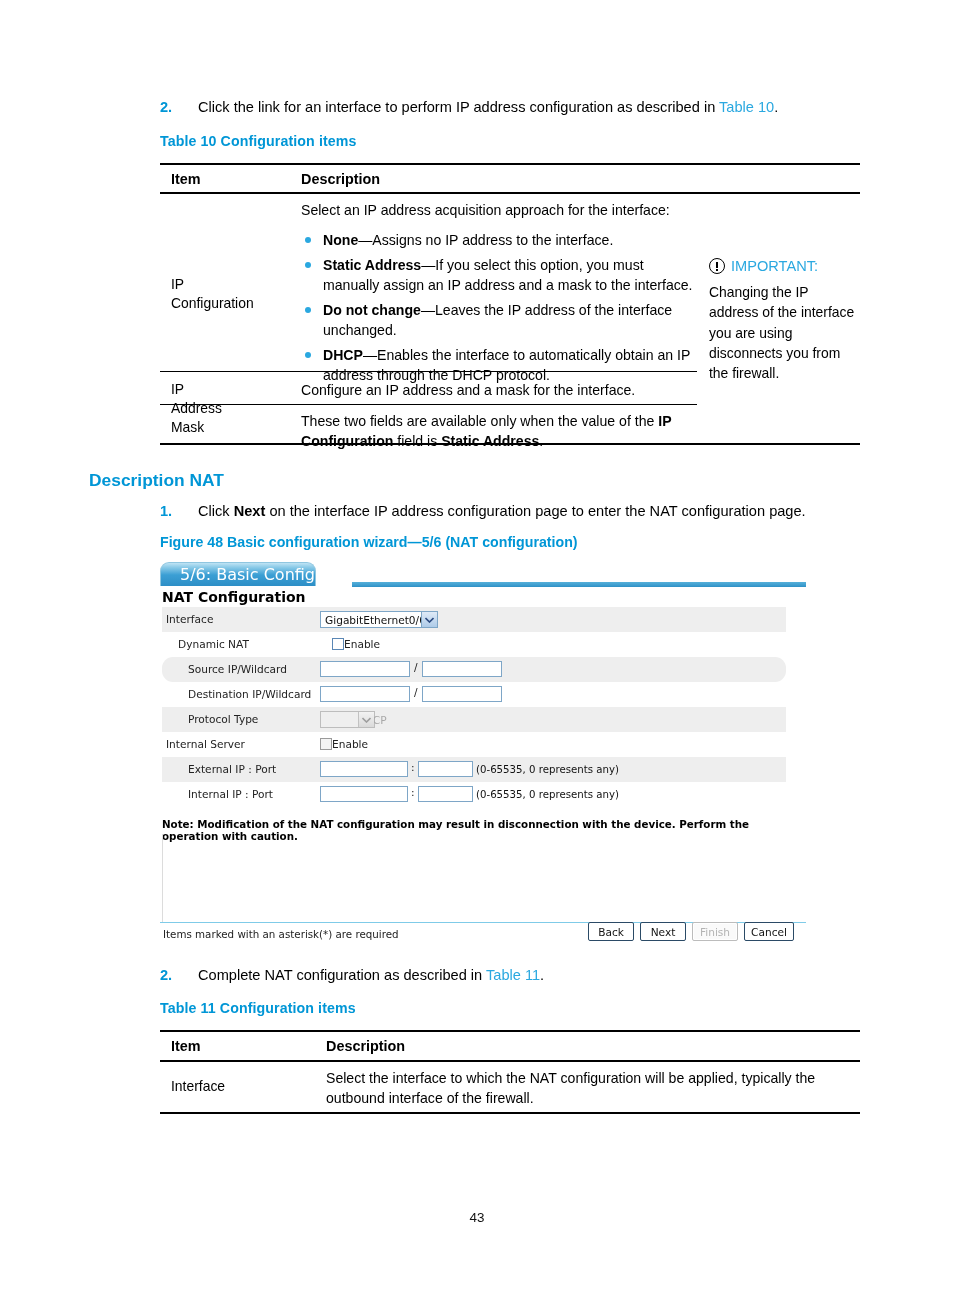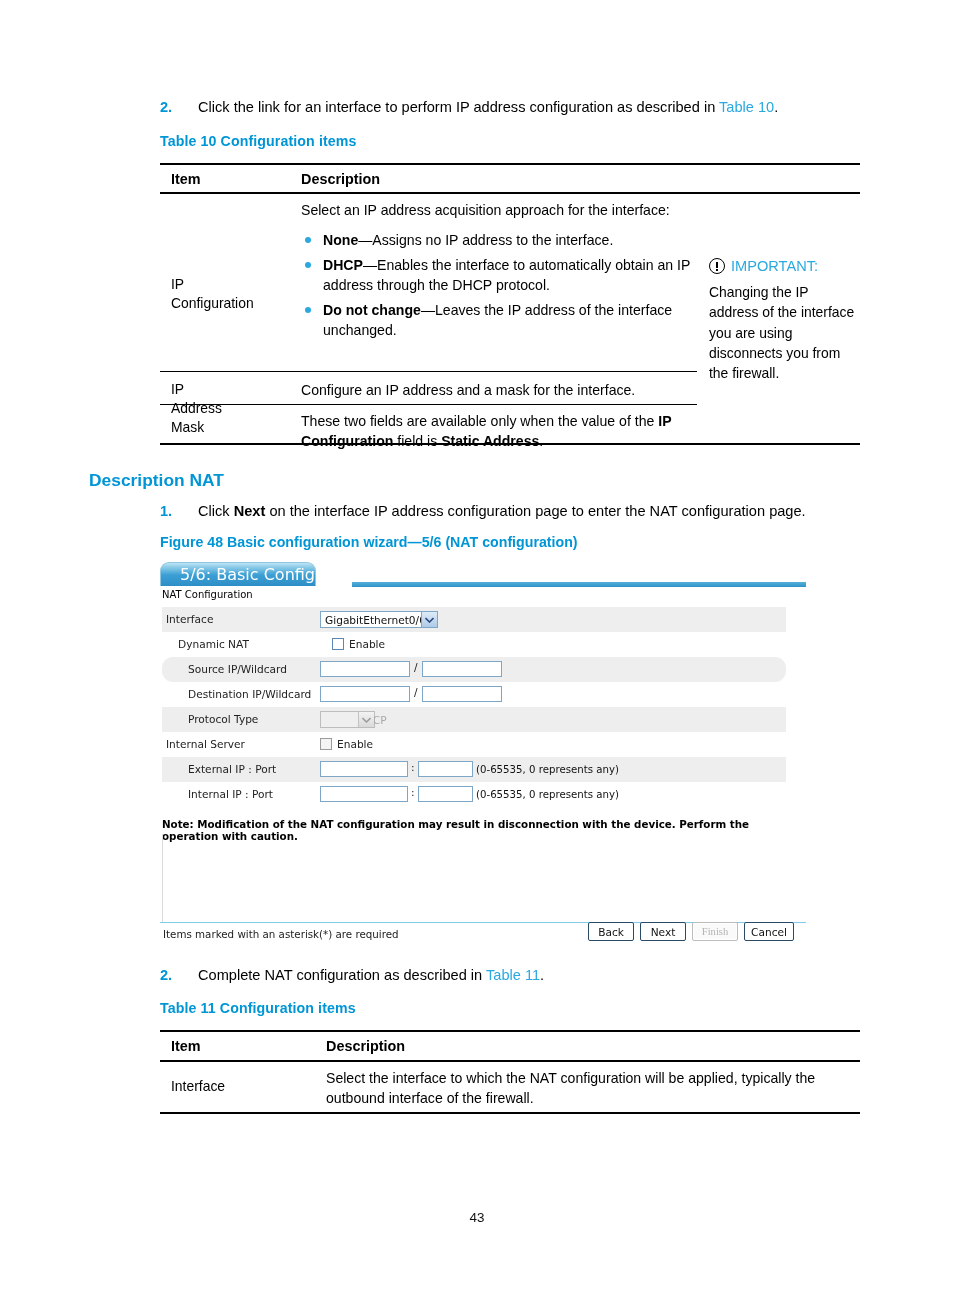--- a/index.html
+++ b/index.html
@@ -140,21 +140,21 @@
   }
   .tabbar {
     position: absolute; left: 0; top: 20px;
     width: 646px; height: 5px;
     background: linear-gradient(to bottom,#55afd9 0%, #3f9fd0 60%, #2e90c5 100%);
   }
   .tabbar.left-cut { left: 192px; width: 454px; }
 
   .shot-title {
     position: absolute; left: 2px; top: 27px;
-    font-weight: normal; font-size: 10px; color: #000;
+    font-weight: bold; font-size: 14px; color: #000;
   }
 
   .frow {
     position: absolute;
     left: 2px;
     width: 624px;
     height: 25px;
   }
   .frow.alt { background: #eeeeee; }
   .frow .lbl {
@@ -190,21 +190,21 @@
   }
   .ddl .arw svg { display:block; }
   .ddl.disabled {
     border-color: #bdbdbd; background: #efefef; color: #a8a8a8;
   }
   .ddl.disabled .arw {
     background: linear-gradient(to bottom,#f3f3f3,#dadada);
     border-left-color: #c2c2c2;
   }
 
-  .cbrow { position: absolute; display: flex; align-items: center; gap: 5px; }
+  .cbrow { position: absolute; display: flex; align-items: center; }
   .cbx {
     width: 12px; height: 12px;
     border: 1px solid #5b87b5;
     background: #ffffff;
   }
   .cbx.grey { border-color: #9a9a9a; background:#f4f4f4; }
   .cbl { font-size: 10.6px; color: #222; }
 
   .hint { position: absolute; font-size: 10.2px; color: #111; }
 
@@ -225,21 +225,21 @@
     height: 19px;
     border: 1px solid #2b4a66;
     background: #ffffff;
     border-radius: 2px;
     font-family: "DejaVu Sans", sans-serif;
     font-size: 10.6px;
     color: #111;
     display: flex; align-items: center; justify-content: center;
     box-shadow: inset 0 0 0 1px #ffffff;
   }
-  .btn.disabled { border-color: #bcbcbc; color: #b3b3b3; background:#fafafa;font-family:Liberation Serif, serif; }
+  .btn.disabled { border-color: #bcbcbc; color: #b3b3b3; background:#fafafa; }
 
   .pageno {
     position: absolute;
     left: 0; width: 954px;
     text-align: center;
     font-size: 13.4px;
     color: #111;
   }
 </style>
 </head>
@@ -258,22 +258,23 @@
     <div class="rule-thick" style="left:160px; top:163px; width:700px;"></div>
     <div class="th" style="left:171px; top:171px;">Item</div>
     <div class="th" style="left:301px; top:171px;">Description</div>
     <div class="rule-thin" style="left:160px; top:192px; width:700px; height:1.6px;"></div>
 
     <div class="cellL" style="left:171px; top:275px;">IP Configuration</div>
     <div class="cellD" style="left:301px; top:200px; width:392px;">
       <div style="margin-bottom:10px;">Select an IP address acquisition approach for the interface:</div>
       <ul class="bullets">
         <li><span class="bold">None</span><span>—</span><span>Assigns no IP address to the interface.</span></li>
+        <li><span class="bold">Static Address</span><span>—</span><span>If you select this option, you must manually assign an IP address and a mask to the interface.</span></li>
+        <li><span class="bold">Do not change</span><span>—</span><span>Leaves the IP address of the interface unchanged.</span></li>
         <li><span class="bold">DHCP</span><span>—</span><span>Enables the interface to automatically obtain an IP address through the DHCP protocol.</span></li>
-        <li><span class="bold">Do not change</span><span>—</span><span>Leaves the IP address of the interface unchanged.</span></li>
       </ul>
     </div>
 
     <div class="rule-thin" style="left:160px; top:371px; width:537px;"></div>
 
     <div class="cellL" style="left:171px; top:380px;">IP Address</div>
     <div class="cellD" style="left:301px; top:380px; width:392px;">Configure an IP address and a mask for the interface.</div>
 
     <div class="rule-thin" style="left:160px; top:404px; width:537px;"></div>
 

